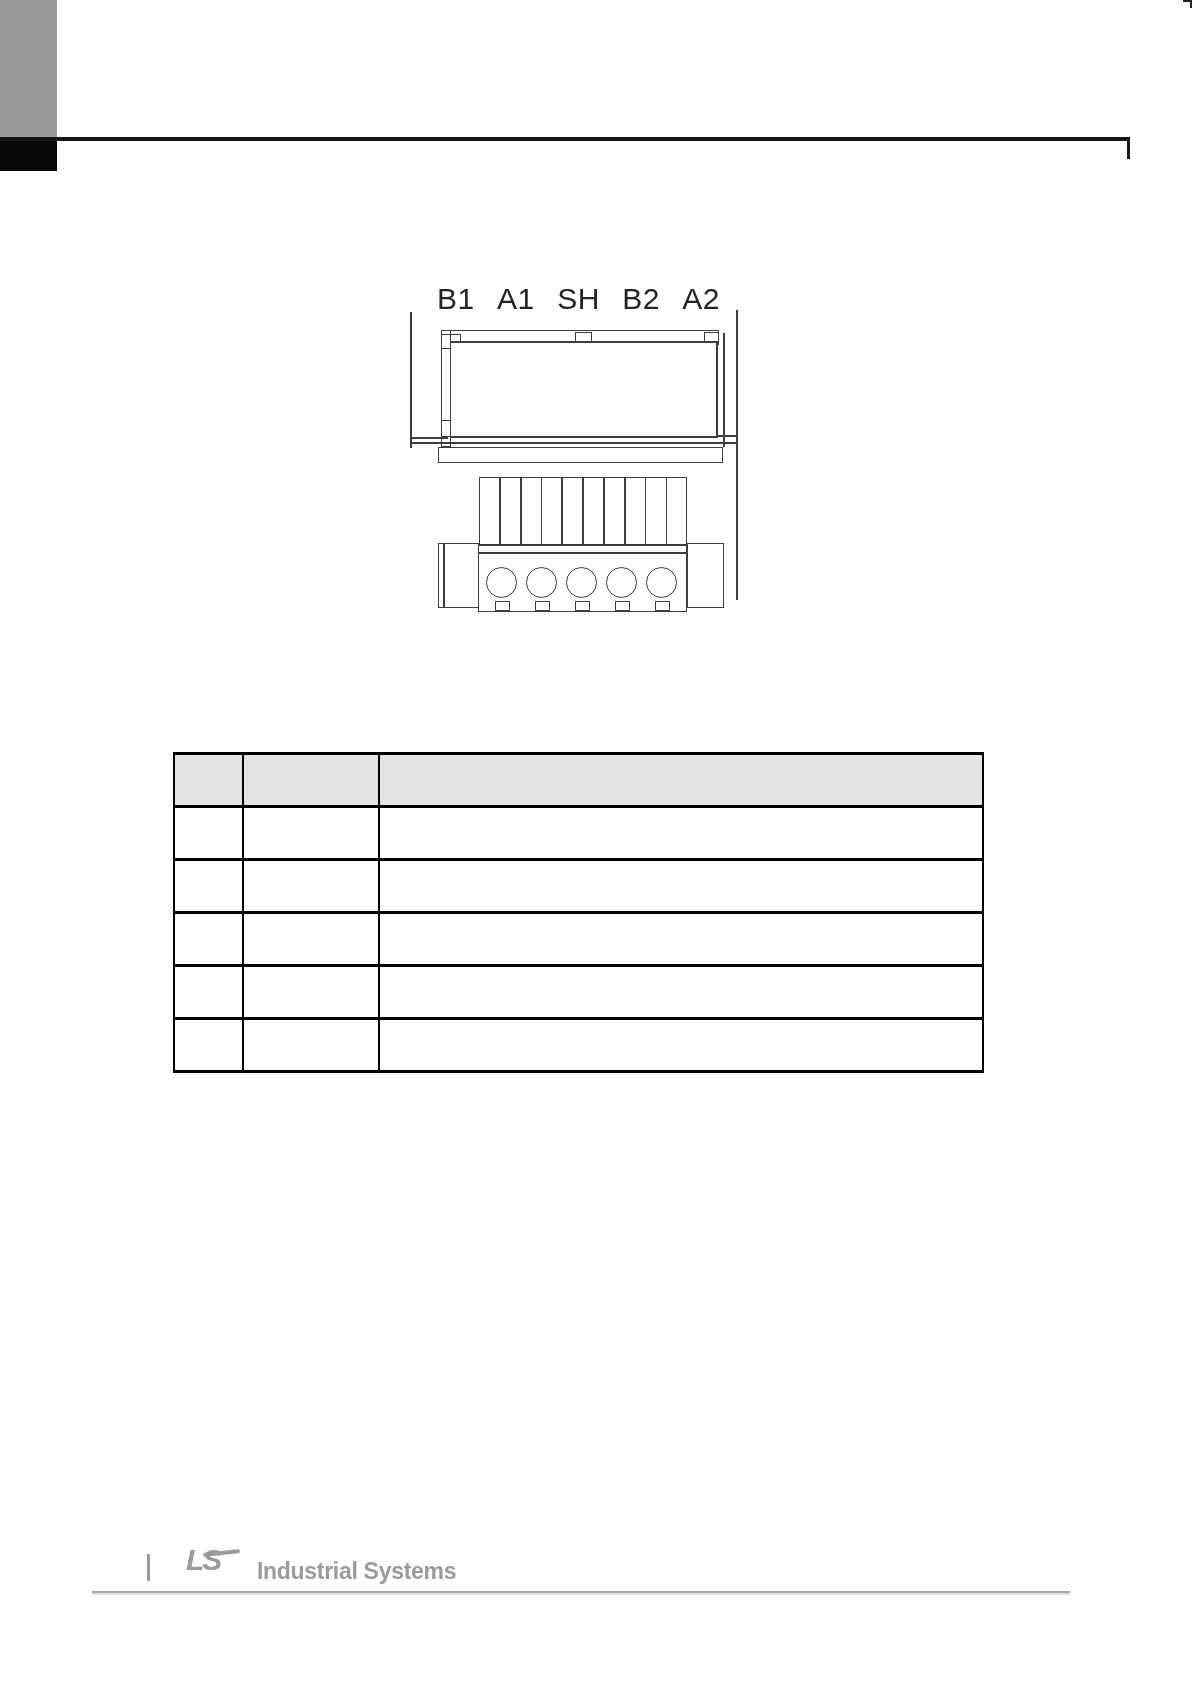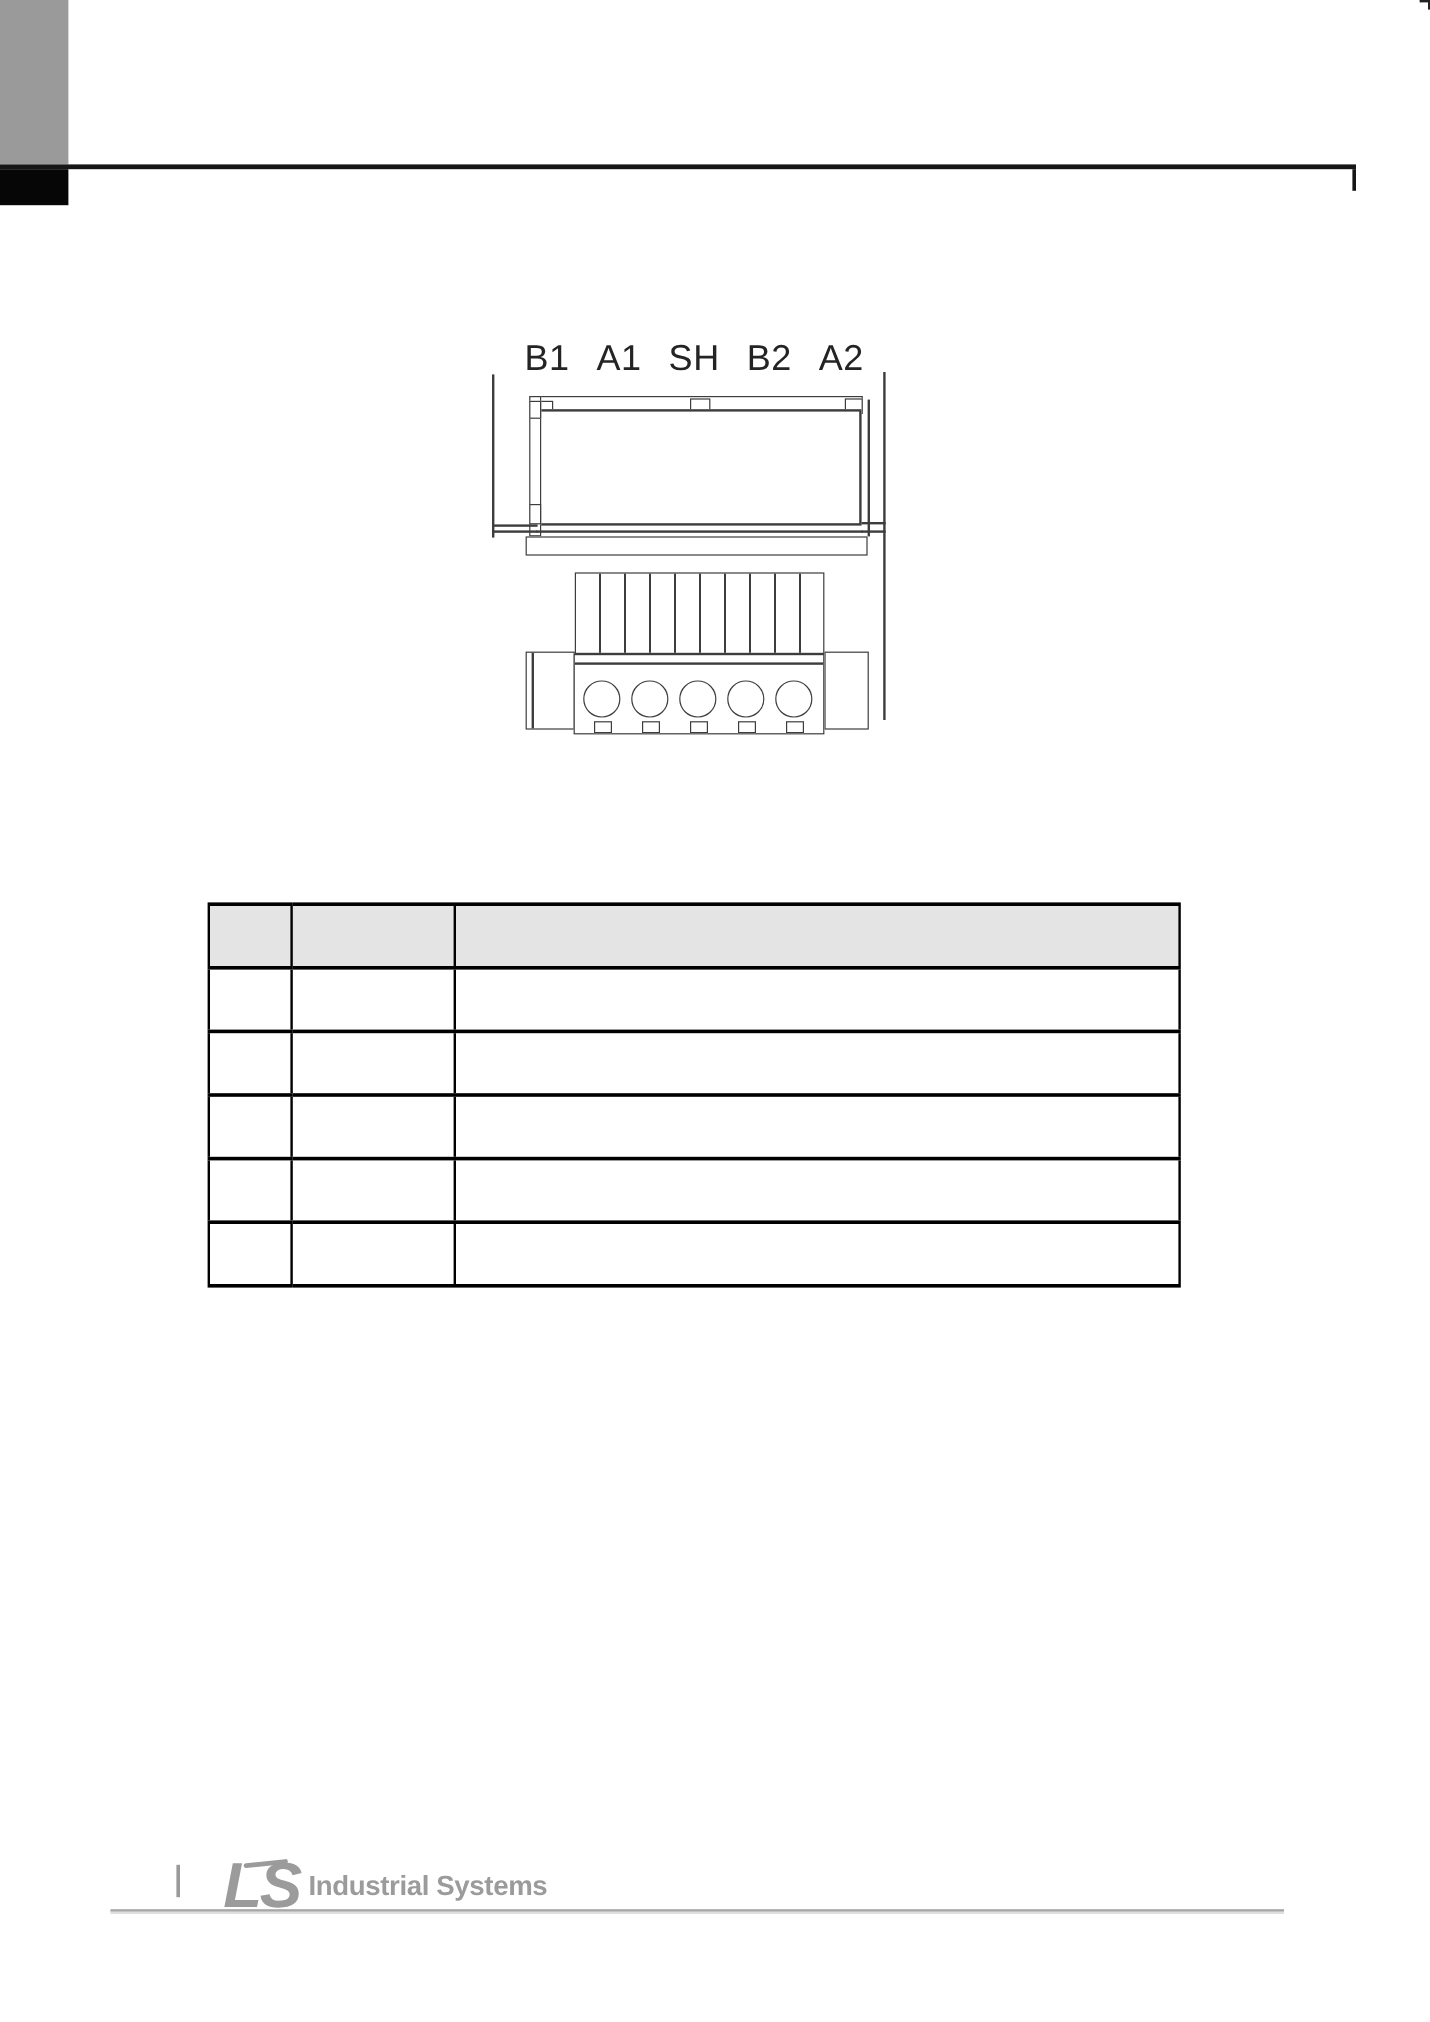--- a/index.html
+++ b/index.html
@@ -54,21 +54,21 @@
   .spec-table { position:absolute; left:173px; top:752px; width:809px; border-collapse:collapse; table-layout:fixed; }
   .spec-table th, .spec-table td {
       border-left:2px solid #000; border-right:2px solid #000;
       border-top:3px solid #000; border-bottom:3px solid #000;
       height:53px; font-size:15px; color:#000; padding:2px 6px; }
   .spec-table th { background:#e4e4e4; font-weight:normal; }
   .col-a { width:69px; } .col-b { width:136px; } .col-c { width:604px; }
 
   
   .footer-sep { left:147px; top:1554px; width:3px; height:27px; background:#9a9a9a; }
-  .ls-logo-text { left:186px; top:1545px; font-size:53px; font-weight:bold; font-style:italic;
+  .ls-logo-text { left:186px; top:1545px; font-size:30px; font-weight:bold; font-style:italic;
                   letter-spacing:-2px; color:#9b9b9b; line-height:1; }
   .ls-logo-swoosh { left:203px; top:1551px; width:37px; height:4px; background:#9b9b9b;
                     border-radius:3px; transform:rotate(-6deg); }
   .ls-wordmark { left:237px; top:1560px; font-size:23px; font-weight:bold; letter-spacing:-0.3px;
                  color:#9b9b9b; line-height:1;margin-left:20px; }
   .footer-rule { left:92px; top:1591px; width:978px; height:2px; background:#a6a6a6;
                  box-shadow:0 2px 0 #dedede; }
 </style>
 </head>
 <body>

